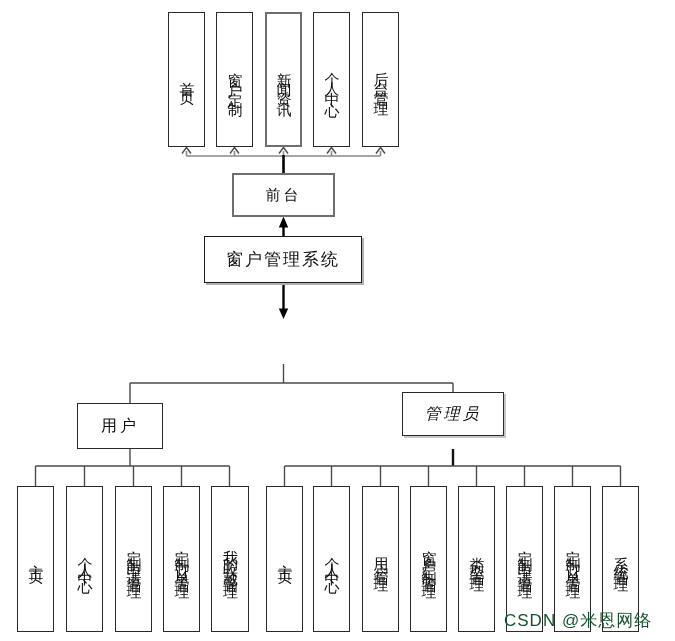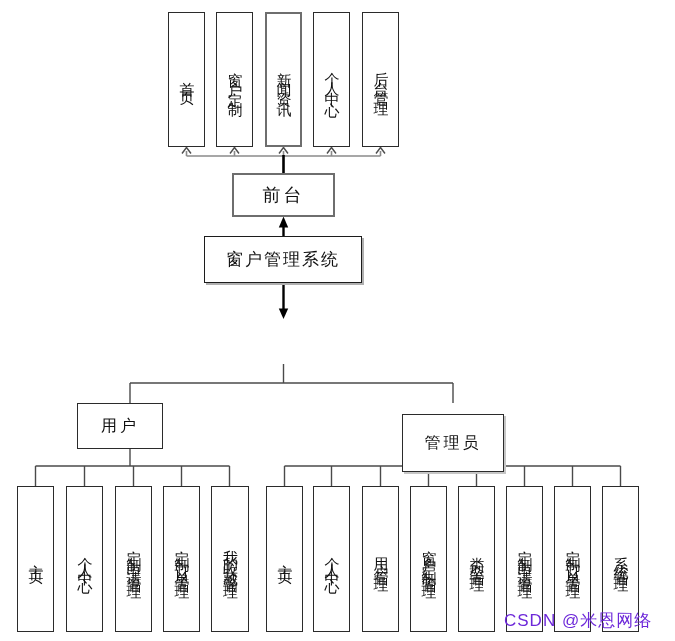--- a/index.html
+++ b/index.html
@@ -13,29 +13,29 @@
     display:flex;align-items:center;justify-content:center;box-sizing:border-box;
   }
   .vbox .vtext{
     writing-mode:vertical-rl;text-orientation:upright;
     font-size:15px;color:#0f0f0f;letter-spacing:7px;white-space:nowrap;line-height:1;
   }
   .vbox.top .vtext{letter-spacing:10px;}
   .hbox{
     position:absolute;background:#ffffff;border:1px solid #2b2b2b;
     display:flex;align-items:center;justify-content:center;box-sizing:border-box;
-    font-size:18px;color:#0f0f0f;letter-spacing:3px;
+    font-size:15px;color:#0f0f0f;letter-spacing:3px;
   }
   .grayline{border:2px solid #6e6e6e;}
   .root{font-size:17px;letter-spacing:2px;box-shadow:2px 2px 0 #b0b0b0;border-color:#1c1c1c;}
   .shadow-lite{box-shadow:2px 2px 0 #c6c6c6;}
   #watermark{
     position:absolute;left:504px;top:609px;width:168px;
     font-family:"Liberation Sans","DejaVu Sans",sans-serif;
-    font-size:17px;color:#6d28d9;letter-spacing:1px;white-space:nowrap;
+    font-size:17px;color:#14532d;letter-spacing:1px;white-space:nowrap;
   }
 </style>
 </head>
 <body>
 
 <div id="stage">
 
   <svg id="connectors" viewBox="0 0 675 641" xmlns="http://www.w3.org/2000/svg">
 
     <g stroke="#8a8a8a" stroke-width="1.6" fill="none">
@@ -110,21 +110,21 @@
   <div class="hbox grayline" style="left:232px;top:173px;width:103px;height:44px;">
     <span>前台</span>
   </div>
   <div class="hbox root" style="left:204px;top:236px;width:158px;height:47px;align-items:center;">
     <span>窗户管理系统</span>
   </div>
 
   <div class="hbox" style="left:77px;top:403px;width:86px;height:46px;font-size:16px;">
     <span>用户</span>
   </div>
-  <div class="hbox shadow-lite" style="left:402px;top:414px;width:102px;height:58px;font-size:16px;">
+  <div class="hbox shadow-lite" style="left:402px;top:392px;width:102px;height:44px;font-size:16px;font-style:italic;">
     <span>管理员</span>
   </div>
 
   <div class="vbox" style="left:17px;top:486px;width:37px;height:146px;">
     <span class="vtext">主页</span>
   </div>
   <div class="vbox" style="left:66px;top:486px;width:37px;height:146px;">
     <span class="vtext">个人中心</span>
   </div>
   <div class="vbox" style="left:115px;top:486px;width:37px;height:146px;">

